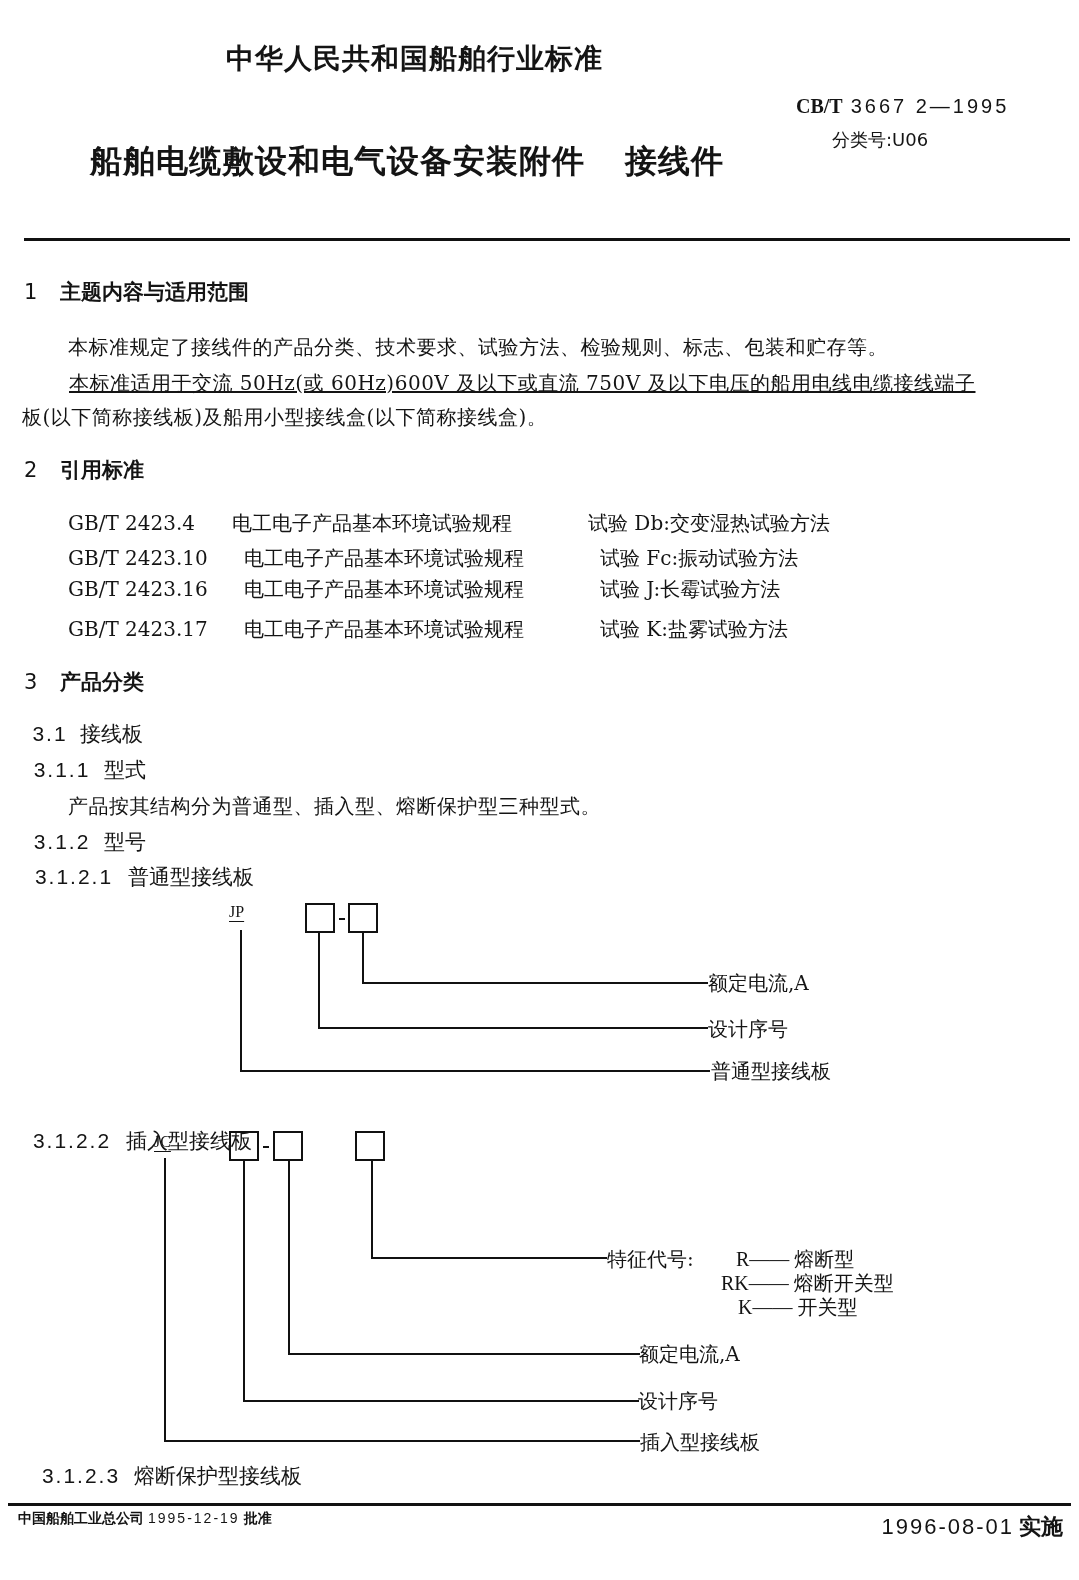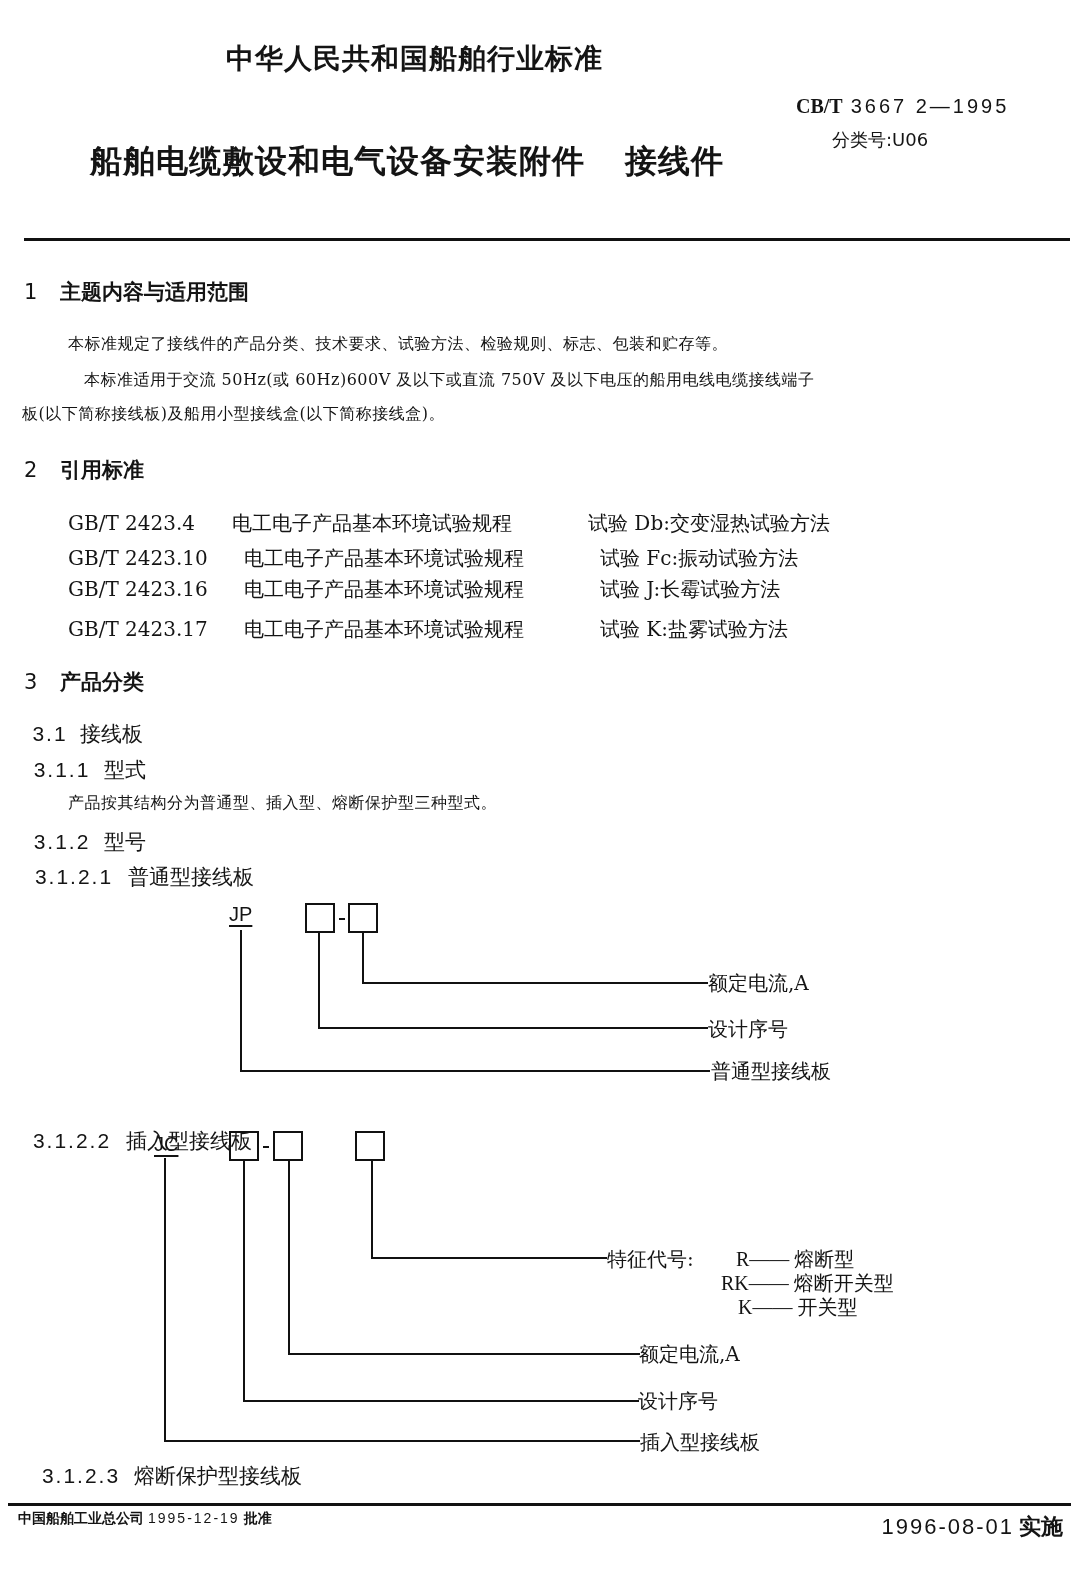--- a/index.html
+++ b/index.html
@@ -17,31 +17,31 @@
     .std-code .cb { font-family: "Liberation Serif", serif; font-weight: bold; }
     .std-code .num { font-family: "Liberation Sans", sans-serif; letter-spacing: 3px; margin-left: 8px; }
     .cls-code { left: 798px; top: 128px; font-size: 18px; font-weight: normal; margin-left: 34px; }
     .doc-title { left: 90px; top: 140px; font-size: 32px; font-weight: bold; letter-spacing: 1px; }
     .doc-title .sub { margin-left: 40px; }
 
     .rule { position: absolute; background: #111; }
 
     .h1 { font-size: 21px; font-weight: bold; }
     .h1 .num { display: inline-block; width: 36px; font-weight: normal; }
-    .para { font-size: 16px; letter-spacing: 0.5px; }
+    .para { font-size: 20px; letter-spacing: 0.5px; }
     .ref-row { font-size: 20px; }
     .ref-row .code { display: inline-block; }
     .sec { font-size: 21px; text-align: center; }
     .sec .num { display: inline-block; font-family: "Liberation Sans", sans-serif; letter-spacing: 2px; }
 
     .diag-text { font-size: 20px; }
     .box { position: absolute; border: 2px solid #111; box-sizing: border-box; }
     .line-h { position: absolute; height: 2px; background: #111; }
     .line-v { position: absolute; width: 2px; background: #111; }
-    .prefix { font-size: 20px; font-family: Liberation Sans, sans-serif; text-decoration: underline; text-underline-offset: 4px; }
+    .prefix { font-size: 16px; font-family: Liberation Serif, serif; text-decoration: underline; text-underline-offset: 4px; }
     .dash-sep { position: absolute; width: 6px; height: 2px; background: #111; }
 
     .footer-left { left: 18px; top: 1510px; font-size: 14px; font-weight: bold; }
     .footer-left .date { font-family: "Liberation Sans", sans-serif; font-weight: normal; letter-spacing: 2px; margin: 0 4px; }
     .footer-right { right: 16px; top: 1512px; font-size: 22px; font-weight: bold; }
     .footer-right .date { font-family: "Liberation Sans", sans-serif; font-weight: normal; letter-spacing: 2px; margin-right: 5px; }
   </style>
 </head>
 <body>
 
@@ -53,21 +53,21 @@
 <div class="abs doc-title sans">
   <span>船舶电缆敷设和电气设备安装附件</span><span class="sub">接线件</span>
 </div>
 
 <div class="rule" style="left:24px; top:238px; width:1046px; height:3px;"></div>
 
 <div class="abs h1 sans" style="left:24px; top:278px;">
   <span class="num">1</span><span>主题内容与适用范围</span>
 </div>
 <div class="abs para" style="left:68px; top:334px;">本标准规定了接线件的产品分类、技术要求、试验方法、检验规则、标志、包装和贮存等。</div>
-<div class="abs para" style="left:84px; top:370px;">本标准适用于交流 50Hz(或 60Hz)600V 及以下或直流 750V 及以下电压的船用电线电缆接线端子</div>
+<div class="abs para" style="left:69px; top:370px;text-decoration:underline;">本标准适用于交流 50Hz(或 60Hz)600V 及以下或直流 750V 及以下电压的船用电线电缆接线端子</div>
 <div class="abs para" style="left:22px; top:404px;">板(以下简称接线板)及船用小型接线盒(以下简称接线盒)。</div>
 
 <div class="abs h1 sans" style="left:24px; top:456px;">
   <span class="num">2</span><span>引用标准</span>
 </div>
 
 <div class="abs ref-row" style="left:68px; top:510px;">
   <span class="code" style="width:164px;">GB/T 2423.4</span><span style="display:inline-block;width:356px;">电工电子产品基本环境试验规程</span><span>试验 Db:交变湿热试验方法</span>
 </div>
 <div class="abs ref-row" style="left:68px; top:545px;">

